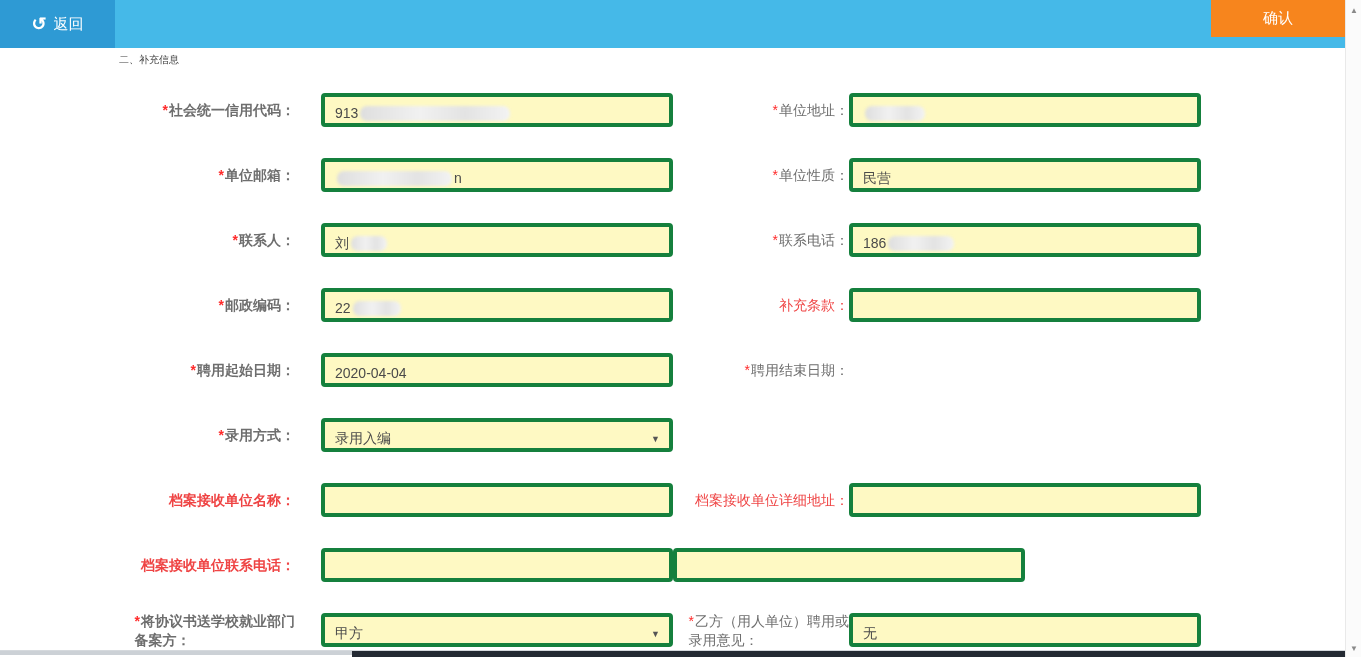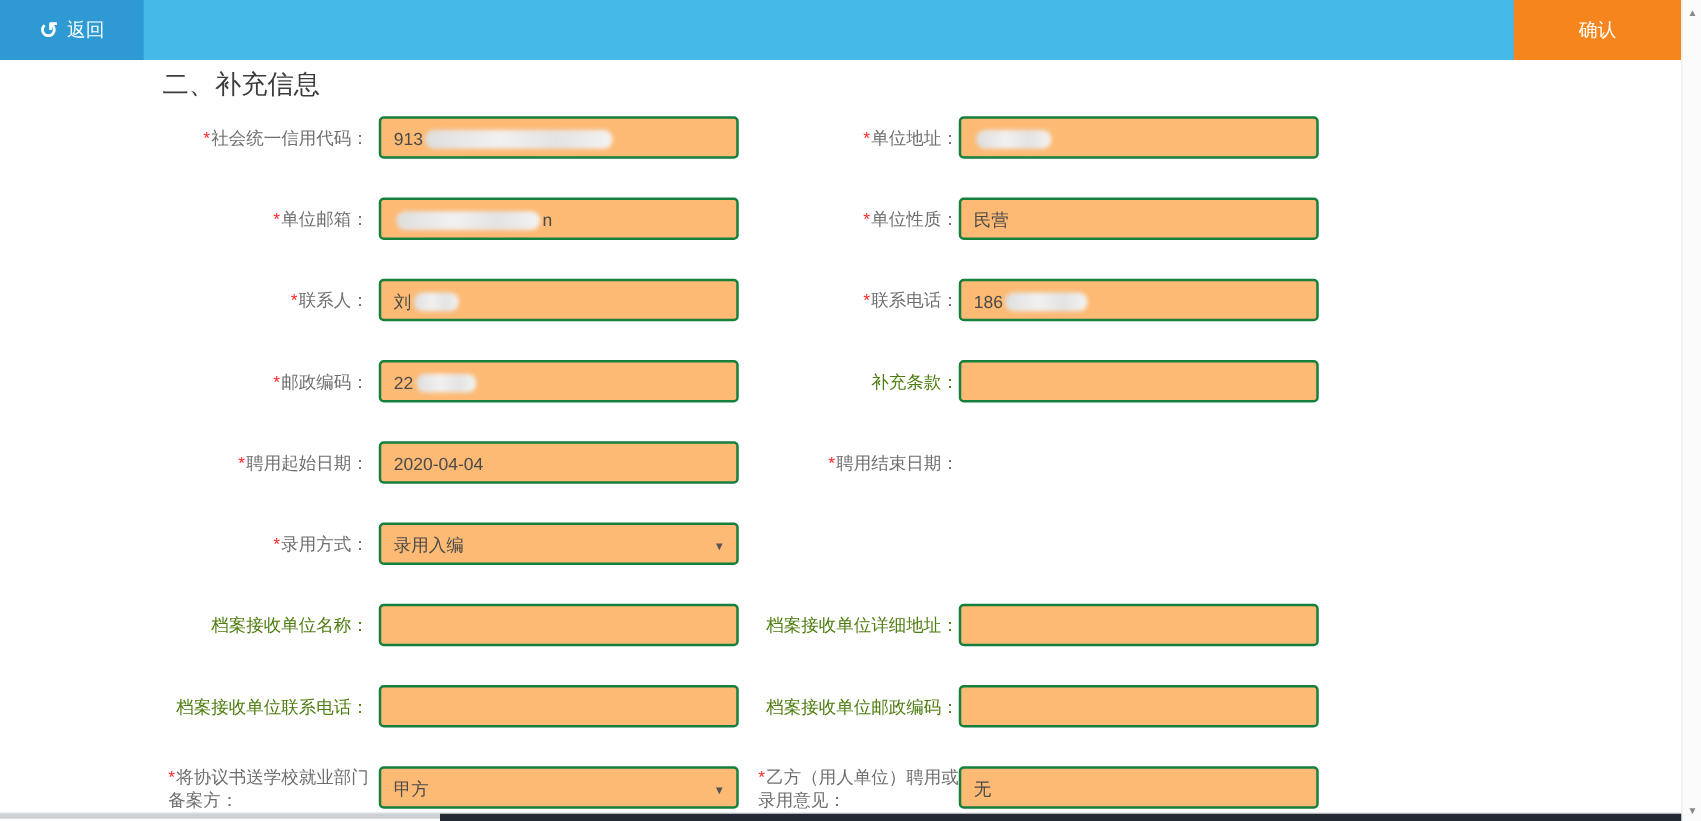--- a/index.html
+++ b/index.html
@@ -4,41 +4,41 @@
 <style>
   html,body{margin:0;padding:0;}
   body{
     width:1361px;height:657px;position:relative;overflow:hidden;background:#fff;
     font-family:"Liberation Sans",sans-serif;
   }
   
   .topbar{position:absolute;top:0;left:0;right:16px;height:48px;background:#45b9e8;display:flex;}
   .back-btn{width:115px;height:48px;background:#2e9ad4;color:#fff;display:flex;align-items:center;justify-content:center;gap:7px;font-size:15px;cursor:pointer;}
   .back-ic{font-size:18px;font-weight:bold;line-height:1;}
-  .confirm-btn{margin-left:auto;width:134px;height:48px;background:#f7851d;color:#fff;display:flex;align-items:center;justify-content:center;font-size:15px;cursor:pointer;}
+  .confirm-btn{margin-left:auto;width:134px;height:37px;background:#f7851d;color:#fff;display:flex;align-items:center;justify-content:center;font-size:15px;cursor:pointer;}
   
   .scrollbar{position:absolute;top:0;right:0;width:16px;height:657px;background:#fbfbfb;border-left:1px solid #e9e9e9;box-sizing:border-box;}
   .sb-up,.sb-down{position:absolute;left:0;width:16px;text-align:center;font-size:8px;color:#8a8a8a;}
   .sb-up{top:6px;}
   .sb-down{bottom:4px;}
   
   .content{position:absolute;top:48px;left:0;width:1345px;bottom:0;background:#fff;}
-  .title{position:absolute;top:5px;left:130px;font-size:21px;color:#3c3c3c;}
+  .title{position:absolute;top:5px;left:119px;font-size:10px;color:#3c3c3c;}
   .form{position:absolute;top:45px;left:0;width:1345px;}
   .row{display:flex;align-items:flex-start;height:65px;}
   .lbl{font-size:14px;color:#6e6e6e;line-height:34px;text-align:right;white-space:nowrap;}
-  .lbl.l{width:295px;margin-right:8px;}
+  .lbl.l{width:295px;margin-right:26px;font-weight:bold;}
   .lbl.r{width:176px;margin-right:0;}
-  .lbl.optional{color:#4d7c0f;}
+  .lbl.optional{color:#ef4444;}
   .lbl.two{line-height:19px;padding-top:0;}
   .twowrap{display:inline-block;text-align:left;vertical-align:middle;margin-top:-1px;}
   .req{color:#ff2a2a;margin-right:1px;}
   .input{
-    position:relative;width:288px;height:34px;box-sizing:border-box;
-    border:2px solid #15803d;border-radius:4px;background:#fdba74;
+    position:relative;width:352px;height:34px;box-sizing:border-box;
+    border:4px solid #15803d;border-radius:4px;background:#fef9c3;
     padding:0 10px;line-height:32px;font-size:14px;color:#4a4a4a;
     white-space:nowrap;overflow:hidden;
   }
   .arrow{position:absolute;right:9px;top:0;line-height:34px;font-size:9px;color:#555;}
   
   .blur{
     display:inline-block;height:15px;vertical-align:middle;margin:0 2px;
     border-radius:7px;background:linear-gradient(90deg,#dedede,#f1f1f1 40%,#e3e3e3 70%,#f3f3f3);
     filter:blur(1.6px);position:relative;top:-1px;
   }
@@ -167,23 +167,20 @@
       </div>
     </div>
 
     <div class="row">
       <div class="lbl l optional">
         <span>档案接收单位联系电话：</span>
       </div>
       <div class="input">
         <span></span>
       </div>
-      <div class="lbl r optional">
-        <span>档案接收单位邮政编码：</span>
-      </div>
       <div class="input">
         <span></span>
       </div>
     </div>
 
     <div class="row">
       <div class="lbl l two">
         <span class="twowrap">
           <span class="req">*</span><span>将协议书送学校就业部门</span><br>
           <span>备案方：</span>

